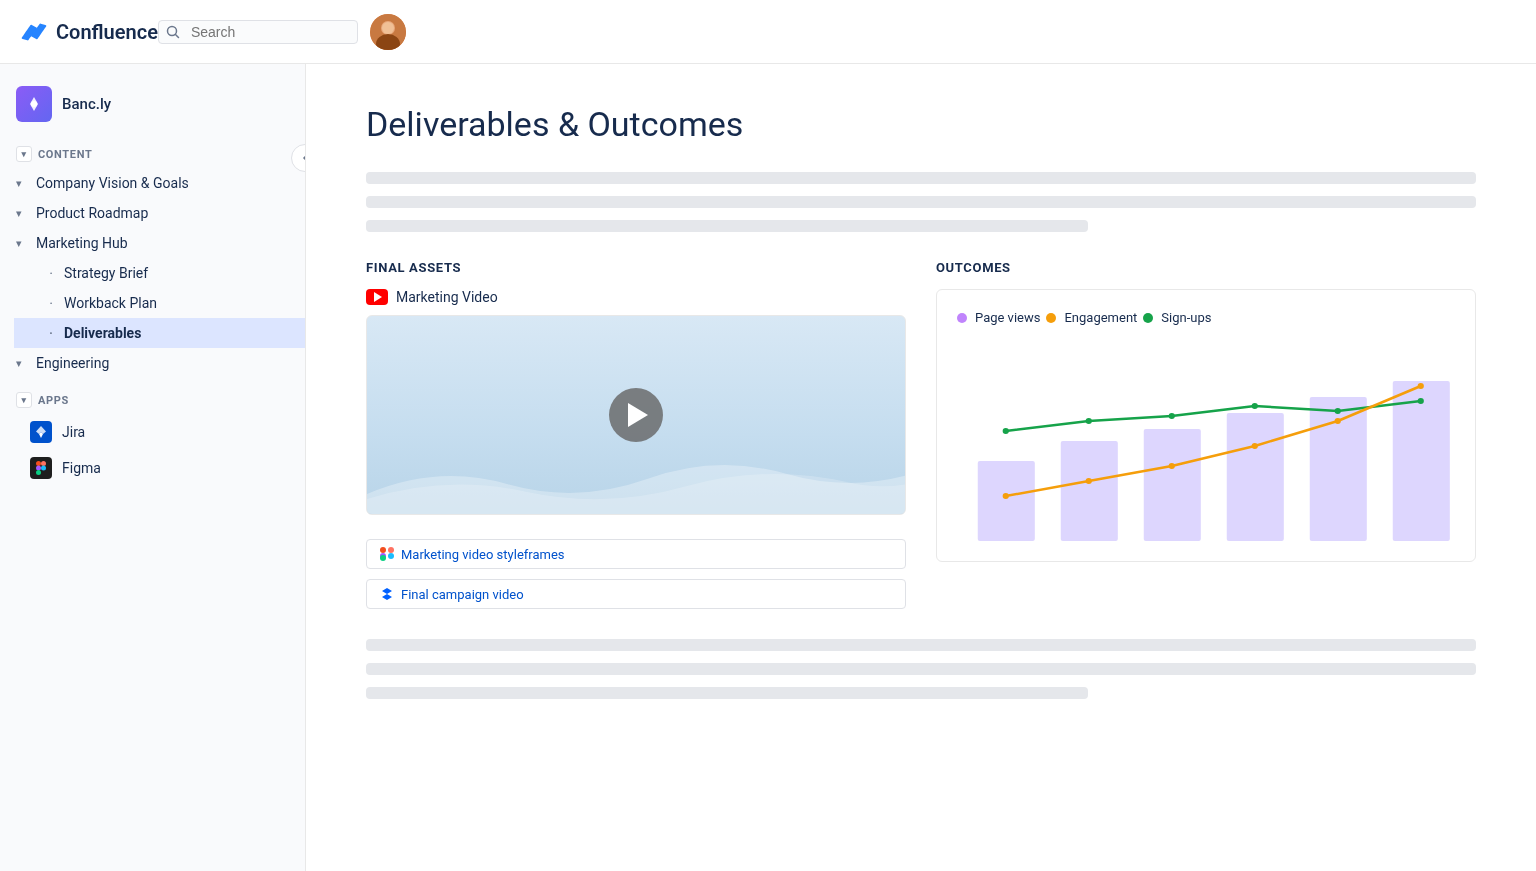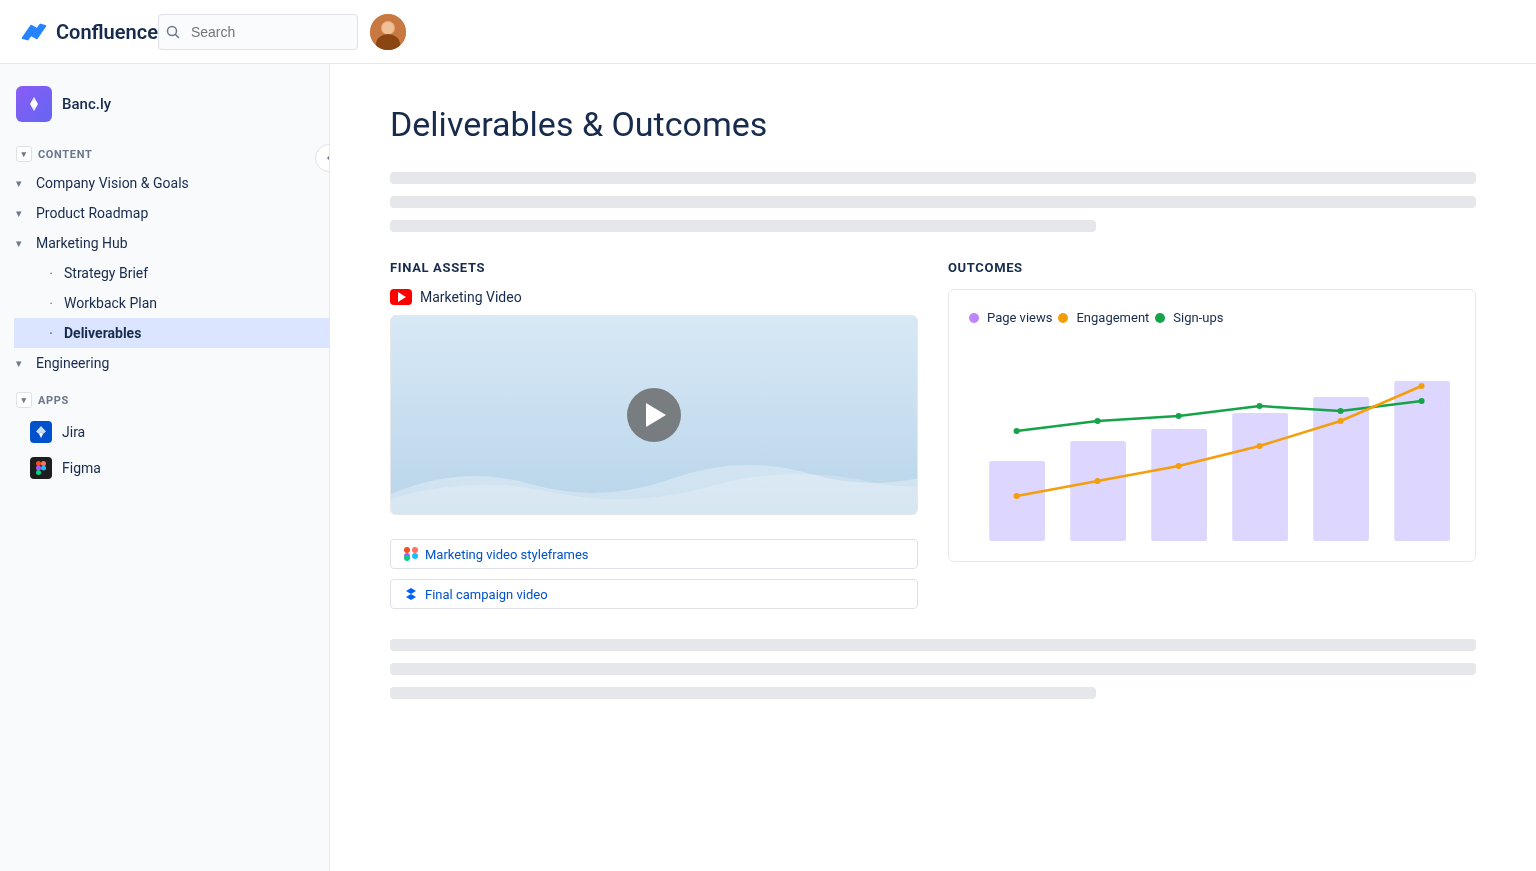--- a/index.html
+++ b/index.html
@@ -29,21 +29,21 @@
       width: 28px;
       height: 28px;
     }
     .header-right {
       display: flex;
       align-items: center;
       gap: 12px;
     }
     .search-box {
       width: 200px;
-      height: 36px;
+      height: 24px;
       border: 1px solid #dfe1e6;
       border-radius: 4px;
       padding: 0 16px 0 32px;
       font-size: 14px;
       color: #172b4d;
       background: #fafbfc;
       outline: none;
     }
     .search-wrapper {
       position: relative;
@@ -71,21 +71,21 @@
 
     
     .layout {
       display: flex;
       flex: 1;
       overflow: hidden;
     }
 
     
     .sidebar {
-      width: 330px;
+      width: 306px;
       background: #f9fafc;
       border-right: 1px solid #e8e8e8;
       overflow-y: auto;
       flex-shrink: 0;
       position: relative;
       padding: 12px 0;
     }
     .sidebar-collapse-btn {
       position: absolute;
       right: -14px;

